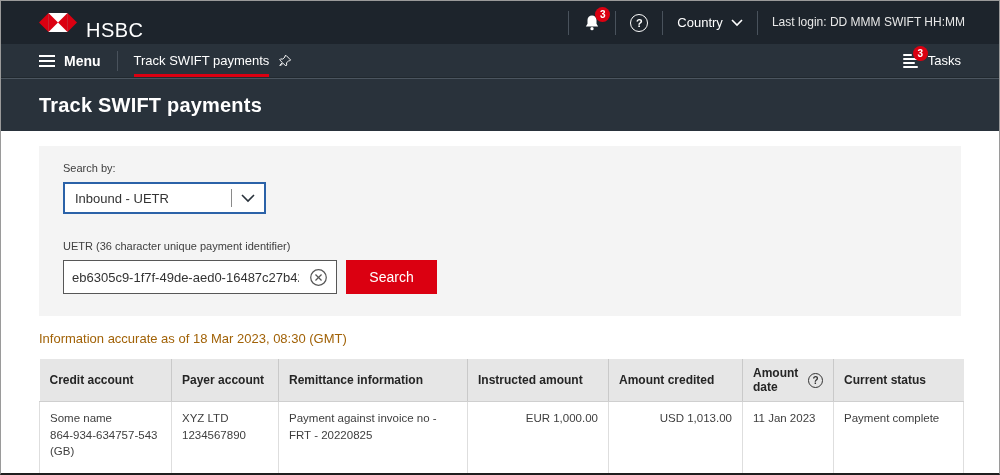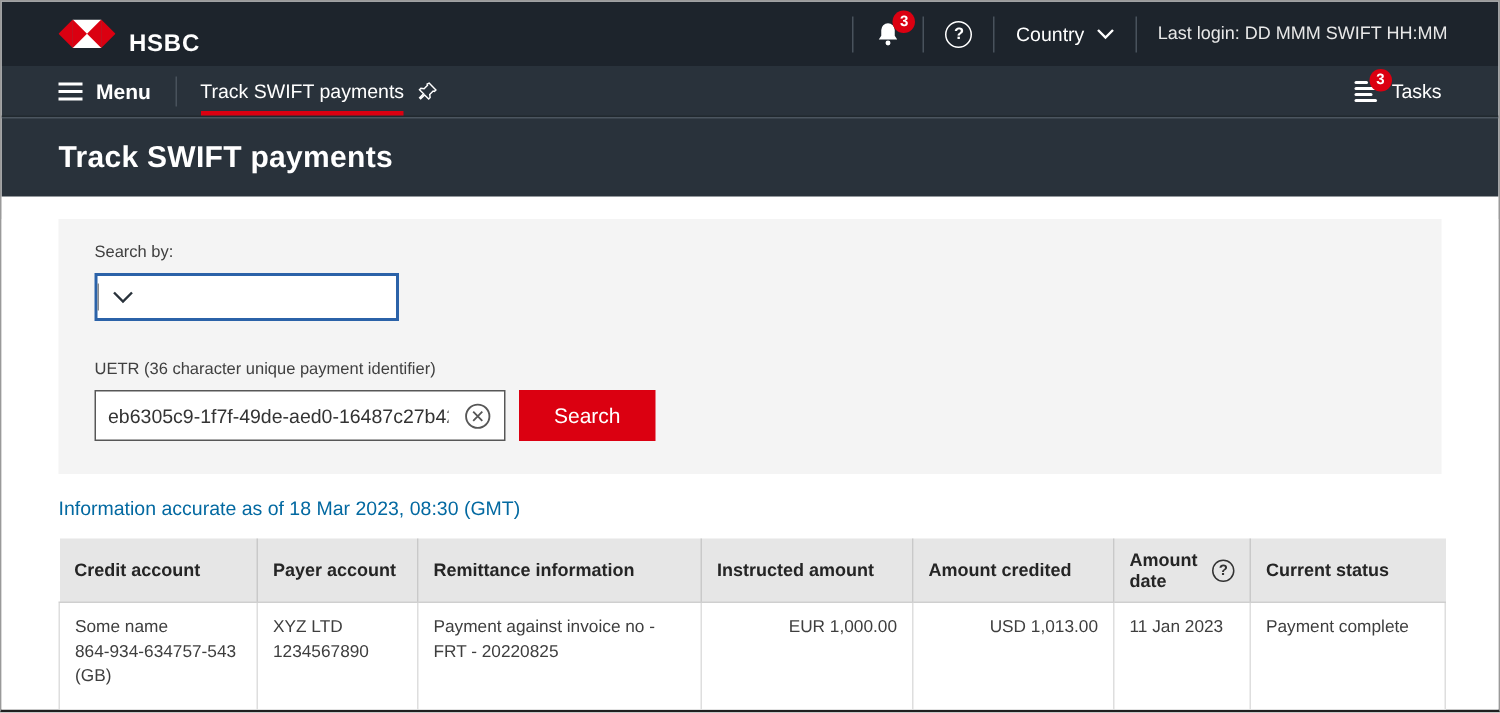--- a/index.html
+++ b/index.html
@@ -9,21 +9,21 @@
     width:1000px; height:475px; position:relative; overflow:hidden;
     border:1px solid #9a9a9a; border-bottom:2px solid #1f1f1f; background:#fff;
   }
 
   
   .topbar {
     height:43px; background:var(--header-dark,#1d242c); color:#fff;
     display:flex; align-items:center; padding:0 20px 0 38px;
   }
   .brand { display:flex; align-items:center; gap:9px; }
-  .brand-name { font-size:16px; font-weight:bold; letter-spacing:.5px;margin-top:15px; }
+  .brand-name { font-size:20px; font-weight:normal; letter-spacing:.5px;margin-top:15px; }
   .topbar-right { margin-left:auto; display:flex; align-items:center; }
   .tb-divider { width:1px; height:24px; background:#49525c; margin:0 14px; }
   .icon-btn { position:relative; display:flex; align-items:center; cursor:pointer; }
   .badge {
     position:absolute; top:-7px; right:-9px; background:var(--brand-red,#db0011); color:#fff;
     font-size:10px; font-weight:bold; min-width:15px; height:15px; border-radius:8px;
     display:flex; align-items:center; justify-content:center; padding:0 3px;
   }
   .help-circle {
     width:18px; height:18px; border:1.5px solid #fff; border-radius:50%;
@@ -87,21 +87,21 @@
   }
   .text-input {
     flex:1; border:none; outline:none; font-size:13px; color:#333; padding:0 8px;
     font-family:inherit; background:transparent; height:100%;
   }
   .clear-btn { display:flex; padding:0 8px 0 2px; cursor:pointer; }
   .search-btn {
     margin-left:9px; width:91px; height:34px; background:var(--brand-red,#db0011);
     color:#fff; border:none; font-size:14px; cursor:pointer; font-family:inherit;
   }
-  .info-text { margin:15px 38px 0; font-size:13px; color:#0369a1; }
+  .info-text { margin:15px 38px 0; font-size:13px; color:#a16207; }
 
   
   .results-table { margin:13px 38px 0; border-collapse:collapse; table-layout:fixed; width:924px; }
   .results-table th {
     background:#e6e6e6; font-size:12px; font-weight:bold; color:#252525; text-align:left;
     padding:7px 10px; border-right:1px solid #c9c9c9; border-bottom:1px solid #cfcfcf;
     height:29px; vertical-align:middle;
   }
   .results-table th:last-child { border-right:none; }
   .results-table td {
@@ -213,20 +213,21 @@
   <div class="title-band">
     <h1 class="page-title">Track SWIFT payments</h1>
   </div>
 
   <div class="content">
 
     <div class="search-panel">
       <div class="field-label">Search by:</div>
 
       <div class="select-box">
+        <span class="select-value">Inbound - UETR</span>
         <span class="select-sep"></span>
         <span class="select-chevron">
           <svg width="14" height="9" viewBox="0 0 14 9">
               <path d="M1 1l6 6 6-6" stroke="#29323b" stroke-width="1.6" fill="none"></path>
             </svg>
         </span>
       </div>
 
       <div class="uetr-section">
         <div class="field-label">UETR (36 character unique payment identifier)</div>

